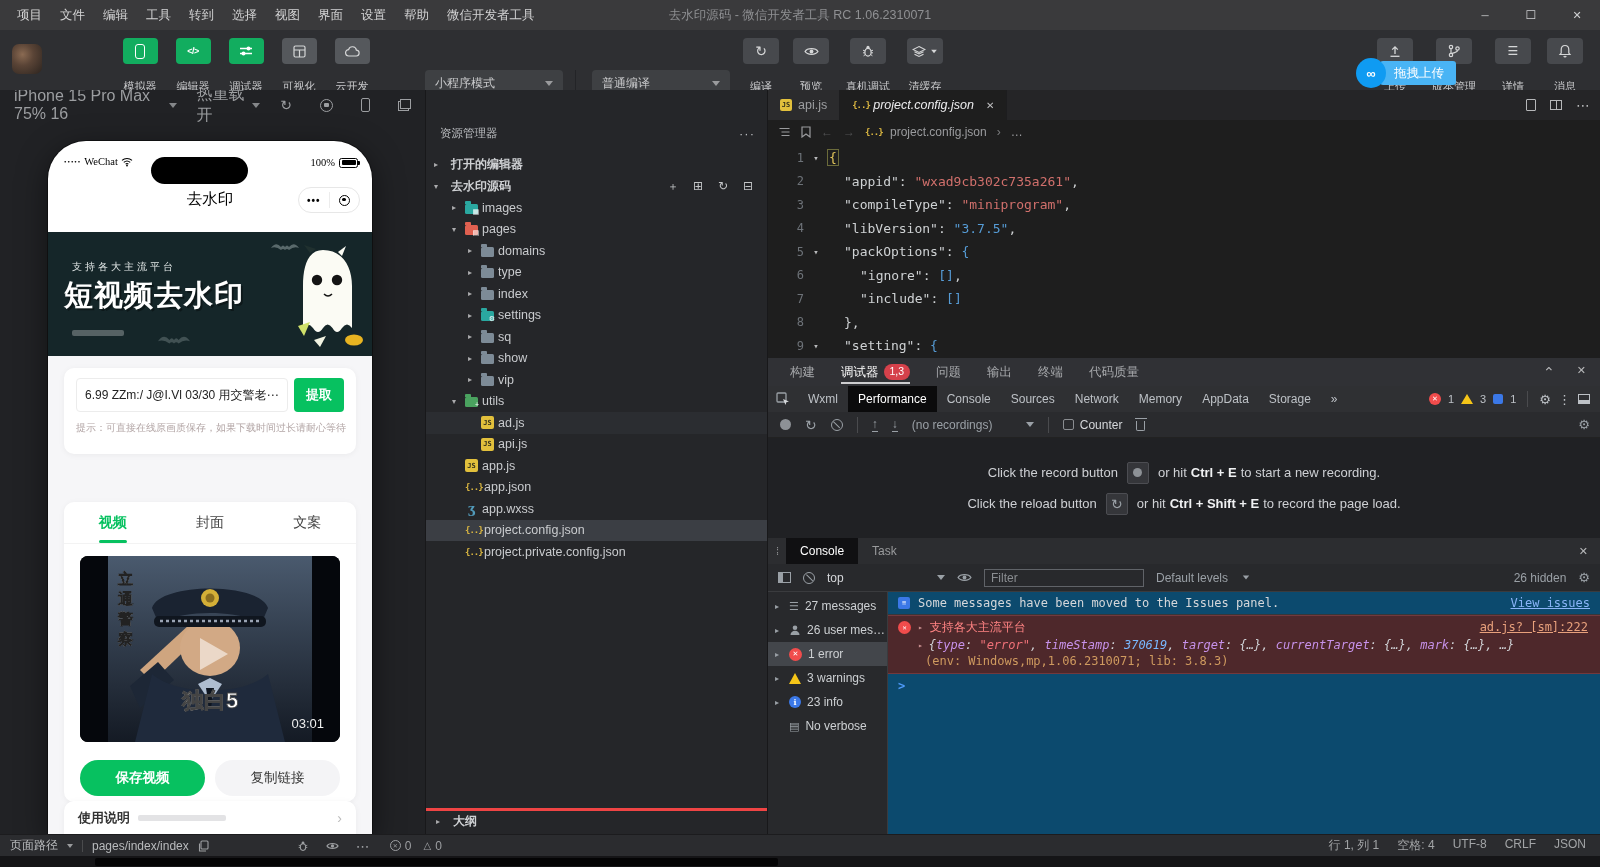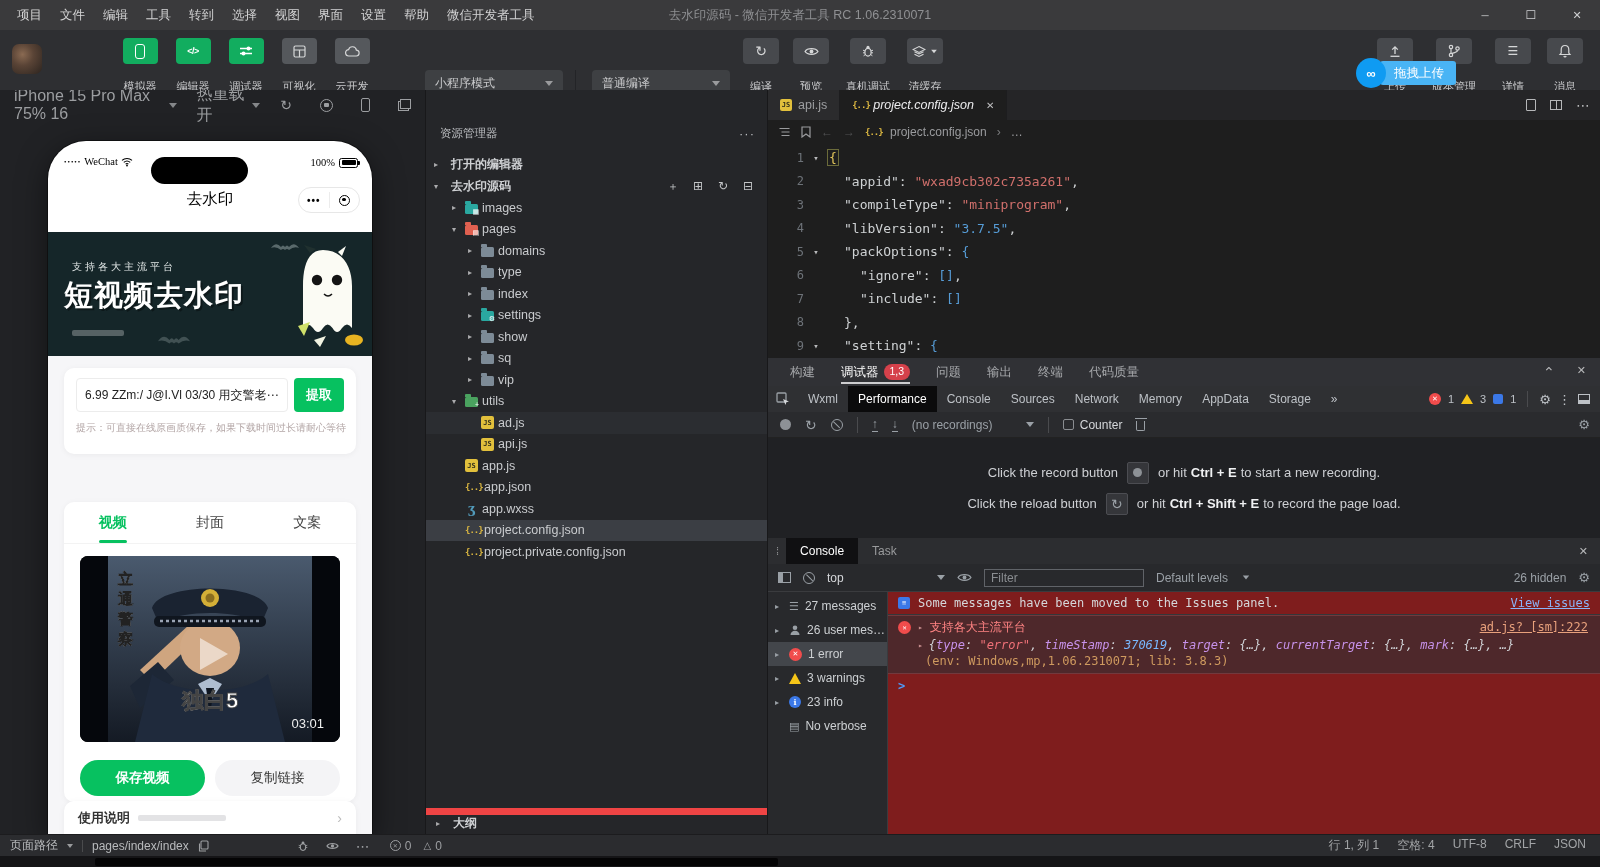--- a/index.html
+++ b/index.html
@@ -141,21 +141,21 @@
   .fc-teal { background:#2aa8a0; }
   .fc-red  { background:#e06050; }
   .fc-green{ background:#4aa25f; }
   .fbadge { position:absolute; right:-1px; bottom:-1px; font-size:7px; color:#fff; line-height:1; }
   .js-ic { width:13px; height:13px; background:#e2c03c; color:#322f1b; border-radius:2px; display:flex; align-items:center; justify-content:center; flex:none; }
   .js-ic::before { content:"JS"; font:bold 7px "DejaVu Sans Mono",monospace; }
   .json-ic { color:#d8b541; font:bold 9px "DejaVu Sans Mono",monospace; flex:none; width:15px; text-align:center; }
   .json-ic::before { content:"{..}"; letter-spacing:-1px; }
   .wxss-ic { color:#519aba; font:bold 12px "DejaVu Serif",serif; flex:none; width:13px; text-align:center; }
   .wxss-ic::before { content:"ʒ"; }
-  .outline-row { position:absolute; bottom:2px; left:0; right:0; height:24px; border-top:7px solid #ef4444; display:flex; align-items:center; padding-left:10px; font-size:12px; color:#cfd1d4; font-weight:bold; }
+  .outline-row { position:absolute; bottom:2px; left:0; right:0; height:24px; border-top:3px solid #ef4444; display:flex; align-items:center; padding-left:10px; font-size:12px; color:#cfd1d4; font-weight:bold; }
 
   
   .editor-col { position:absolute; left:768px; top:90px; width:832px; height:744px; }
   .etabs { height:30px; background:#252527; display:flex; align-items:stretch; position:relative; }
   .etab { display:flex; align-items:center; gap:6px; padding:0 12px; background:#2b2b2d; color:#9d9ea1; font-size:12.5px; border-right:1px solid #1d1d1f; }
   .etab.active { background:#1e1e1e; color:#ececee; }
   .etab.active .etab-lbl { font-style:italic; }
   .etab-close { margin-left:6px; font-size:10px; color:#c0c0c2; }
   .etab-close::before { content:"✕"; }
   .etab-right { position:absolute; right:10px; top:0; height:30px; display:flex; align-items:center; gap:14px; color:#b6b7b9; }
@@ -234,21 +234,21 @@
   .constools { height:28px; background:#28292c; border-bottom:1px solid #3a3b3e; display:flex; align-items:center; gap:12px; padding:0 10px; color:#9aa0a6; position:relative; }
   .ic-sidebar { width:13px; height:11px; border:1.2px solid currentColor; position:relative; }
   .ic-sidebar::before { content:""; position:absolute; left:0; top:0; bottom:0; width:4px; background:currentColor; }
   .ct-dd { display:flex; align-items:center; width:118px; justify-content:space-between; color:#d5d7da; font-size:12px; }
   .eye-svg { display:flex; }
   .filter-input { width:160px; height:18px; background:transparent; border:1px solid #606368; color:#e8eaed; font-size:12px; padding:0 6px; outline:none; font-family:inherit; }
   .filter-input::placeholder { color:#8a8d91; }
   .levels { display:flex; align-items:center; gap:6px; font-size:12px; color:#9aa0a6; }
   .ct-right { margin-left:auto; display:flex; align-items:center; gap:12px; font-size:12px; }
 
-  .consbody { height:242px; display:flex; background:#7f1d1d; }
+  .consbody { height:242px; display:flex; background:#0c4a6e; }
   .cons-side { width:120px; background:#28292c; border-right:1px solid #3a3b3e; flex:none; padding-top:2px; }
   .srow { display:flex; align-items:center; gap:6px; height:24px; padding-left:7px; font-size:12px; color:#cdd0d3; }
   .srow.sel { background:#43464b; }
   .tri { color:#9aa0a6; font-size:8px; width:8px; flex:none; }
   .tri::before { content:"▸"; }
   .tri.none::before { content:""; }
   .msg-ic::before { content:"☰"; color:#9aa0a6; font-size:11px; }
   .err-dot { width:13px; height:13px; border-radius:50%; background:#f14c4c; color:#fff; font-size:7px; display:flex; align-items:center; justify-content:center; flex:none; }
   .err-dot::before { content:"✕"; }
   .warn-tri { width:0; height:0; border-left:6.5px solid transparent; border-right:6.5px solid transparent; border-bottom:11px solid #f5c518; flex:none; }
@@ -658,26 +658,26 @@
       <div class="trow lvl2">
           <span class="chev chev-r"></span>
           <span class="fold-ic fc-teal">
             <span class="fbadge">⚙</span>
           </span>
           <span class="tlbl">settings</span>
         </div>
       <div class="trow lvl2">
           <span class="chev chev-r"></span>
           <span class="fold-ic fc-gray"></span>
-          <span class="tlbl">show</span>
+          <span class="tlbl">sq</span>
         </div>
       <div class="trow lvl2">
           <span class="chev chev-r"></span>
           <span class="fold-ic fc-gray"></span>
-          <span class="tlbl">sq</span>
+          <span class="tlbl">show</span>
         </div>
       <div class="trow lvl2">
           <span class="chev chev-r"></span>
           <span class="fold-ic fc-gray"></span>
           <span class="tlbl">vip</span>
         </div>
       <div class="trow lvl1">
           <span class="chev chev-d"></span>
           <span class="fold-ic fc-green">
             <span class="fbadge">+</span>

